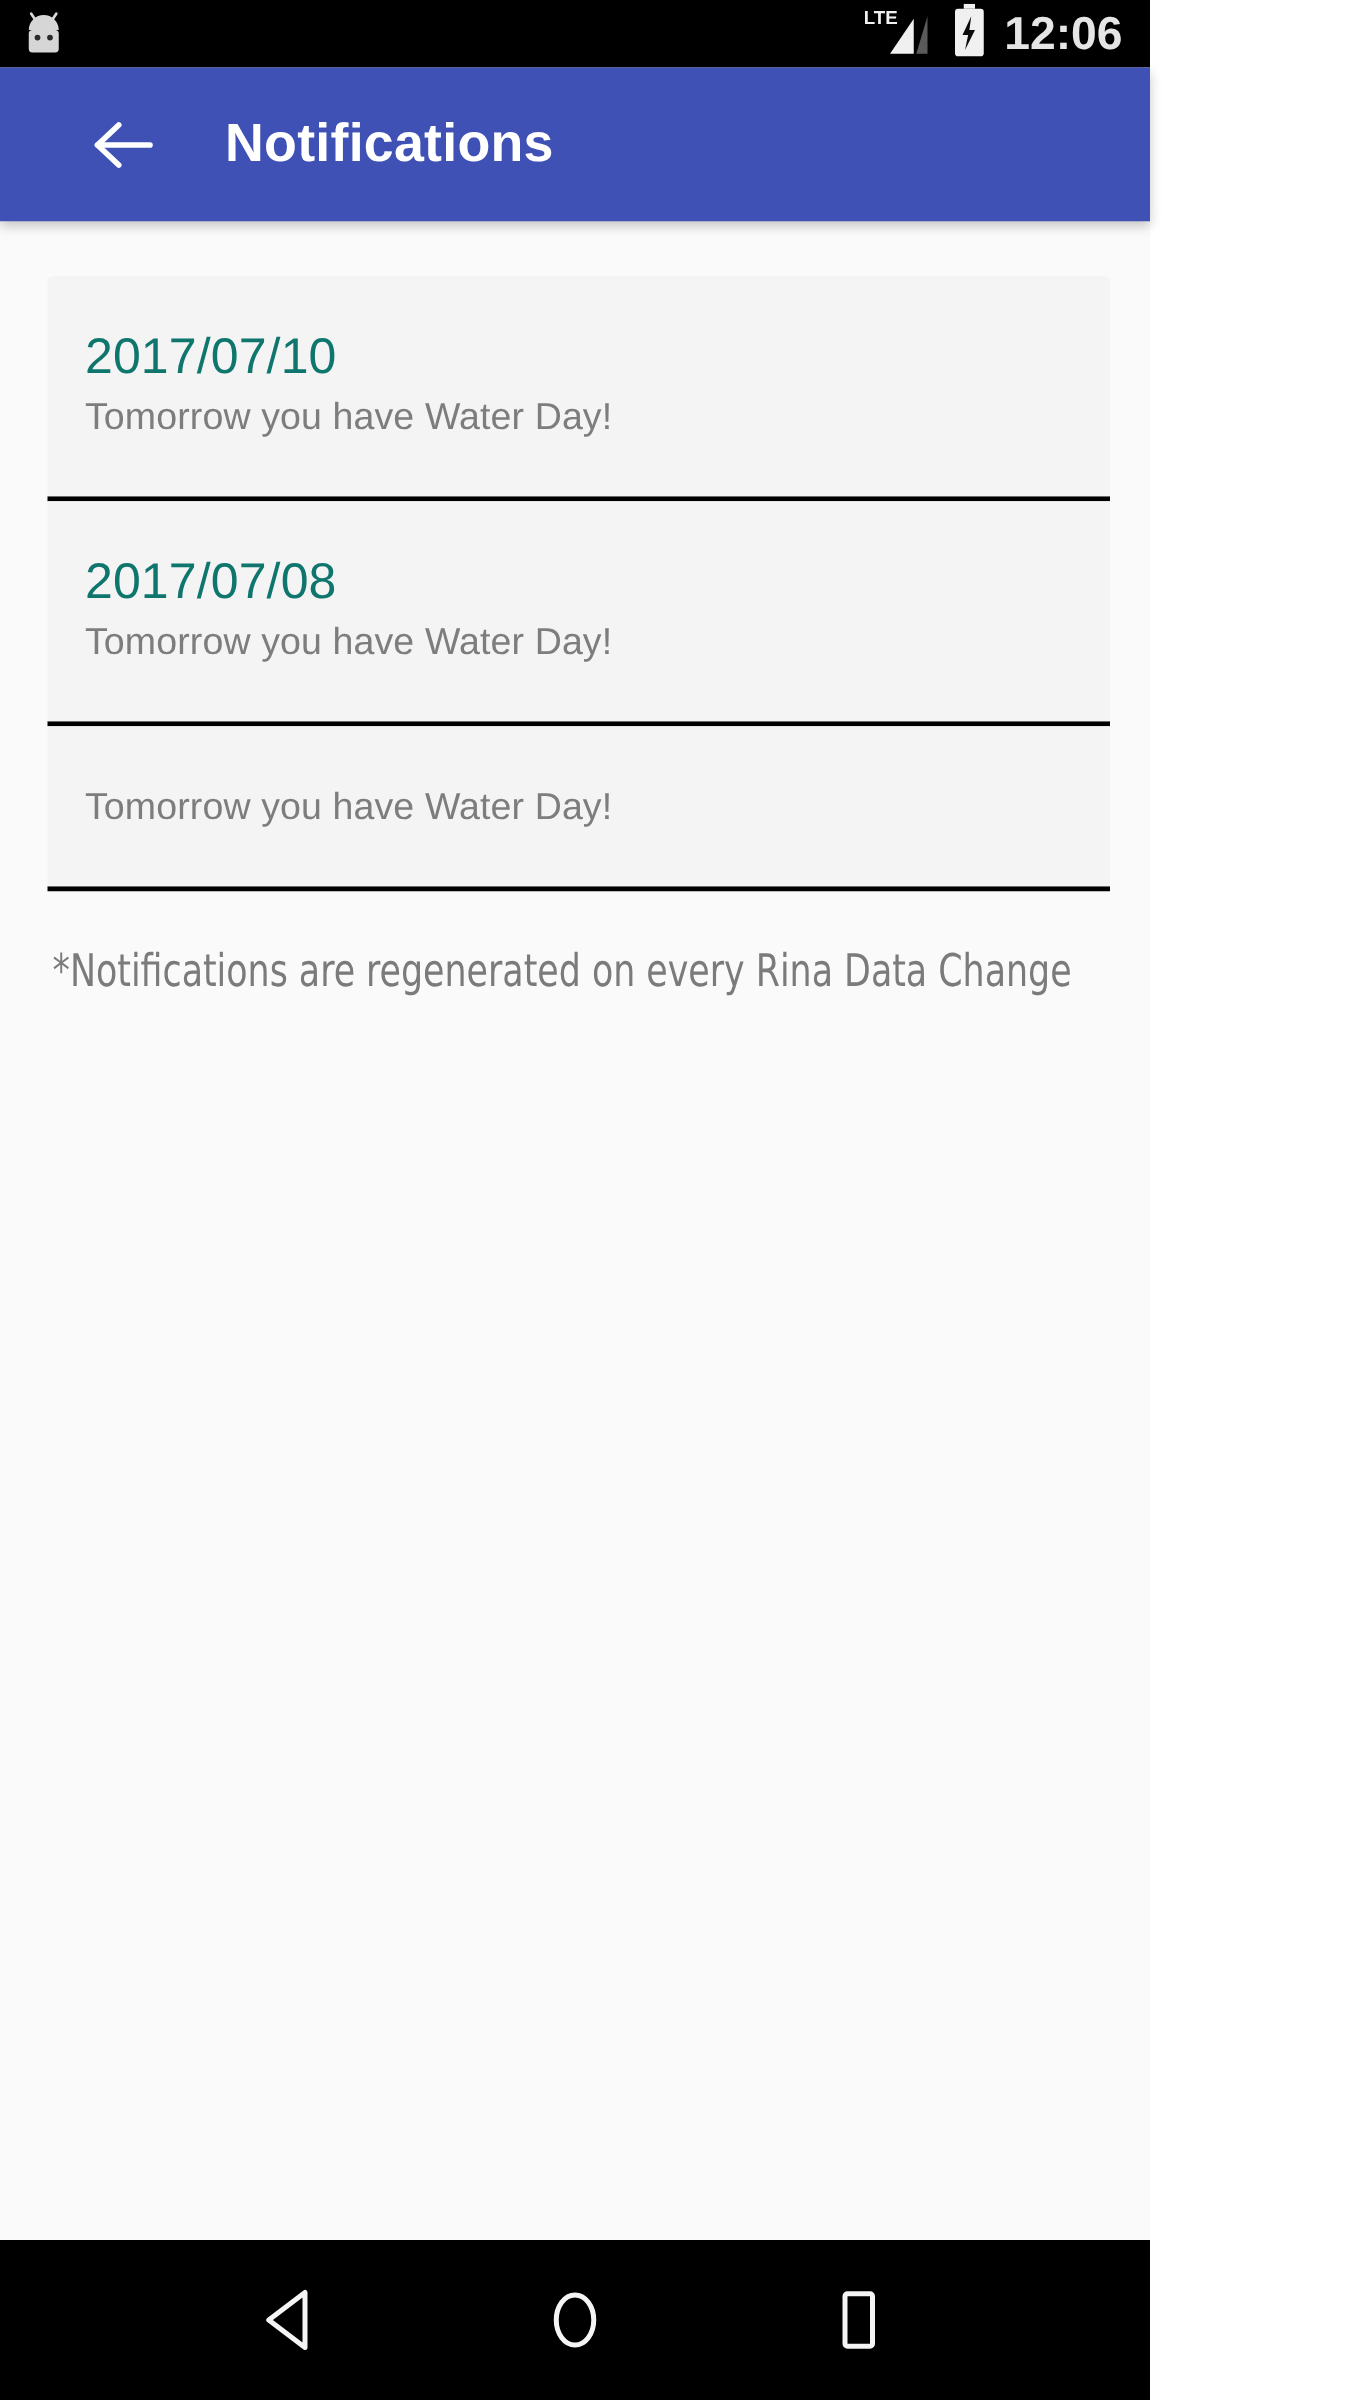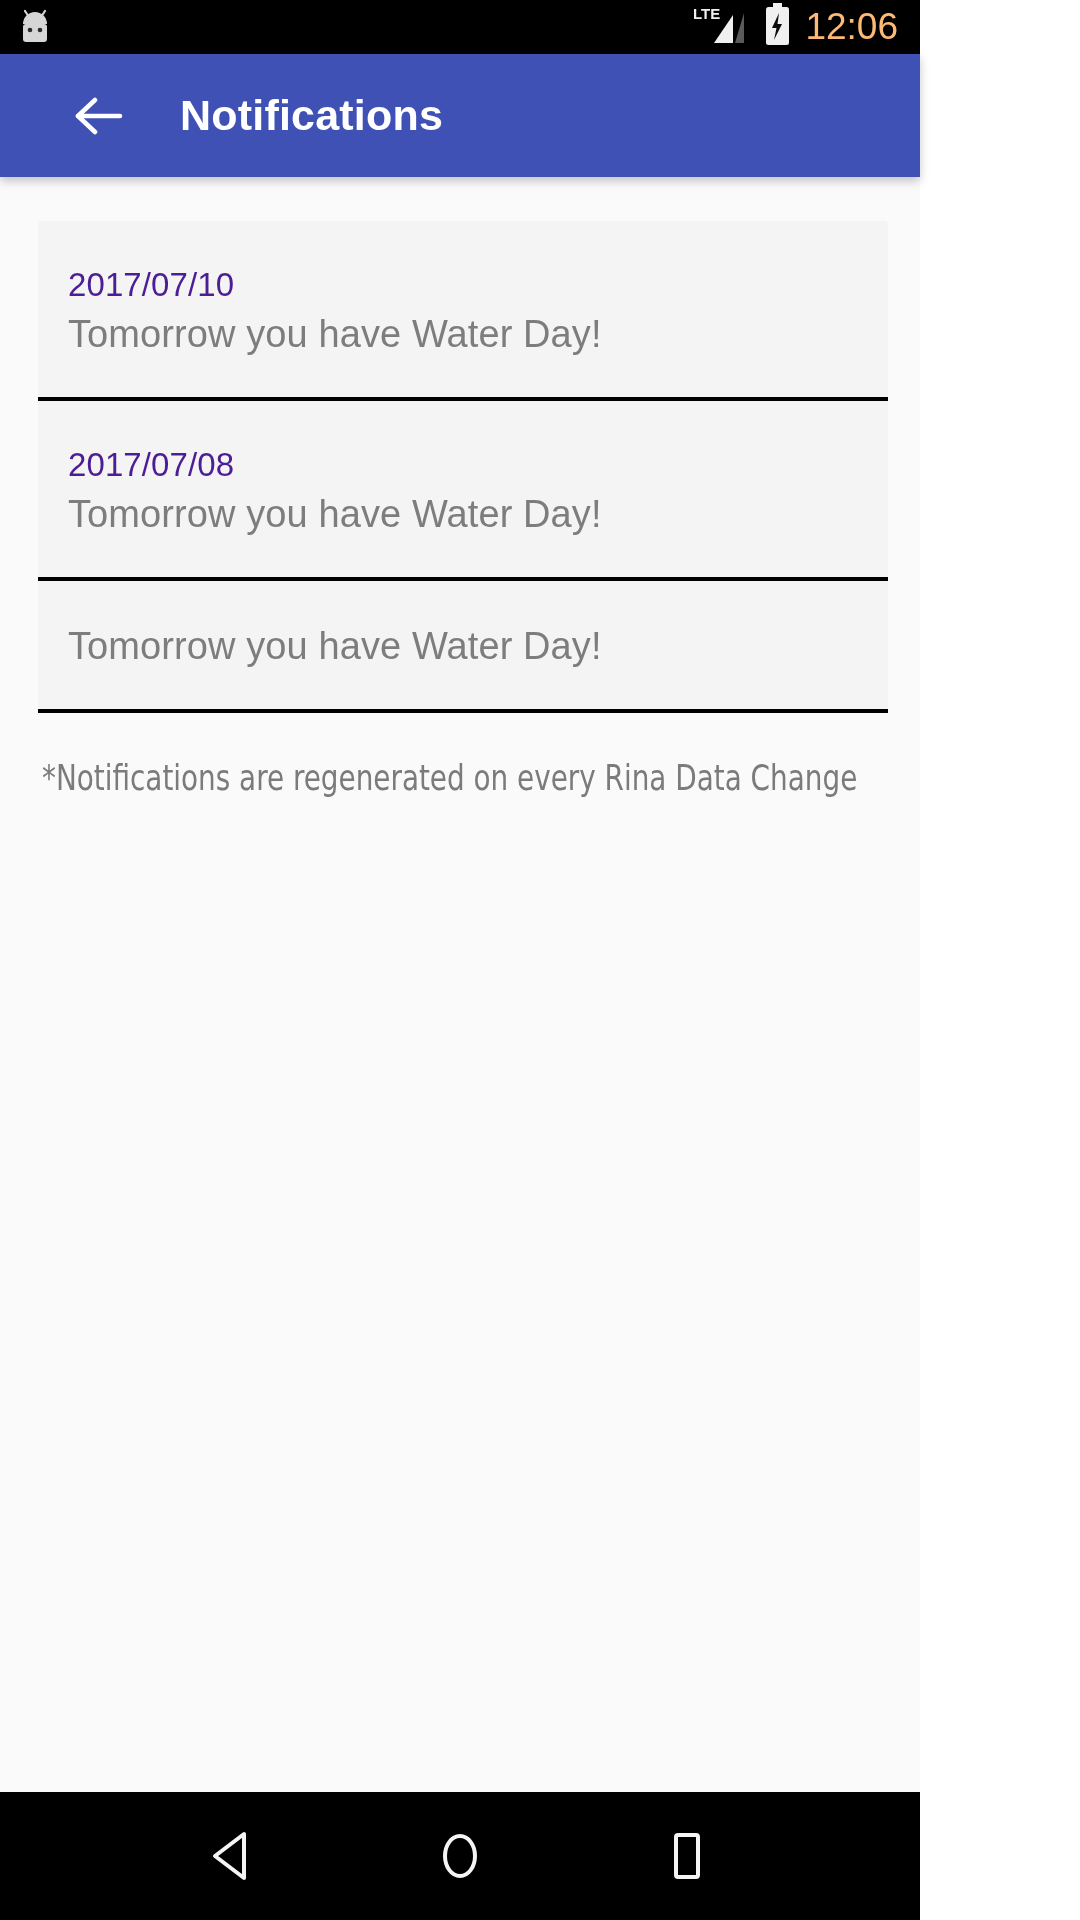--- a/index.html
+++ b/index.html
@@ -45,26 +45,26 @@
   }
   .status-spacer { flex: 1 1 auto; }
   .status-right {
     display: flex;
     align-items: center;
     gap: 14px;
   }
   .signal-icon { display: block; }
   .battery-icon { display: block; }
   .clock {
-    color: #fdba74;
+    color: #e5e5e5;
     font-size: 37px;
     line-height: 37px;
     letter-spacing: 0px;
     font-family: "Liberation Sans", sans-serif;
-    font-weight: 400;
+    font-weight: 700;
     position: relative;
     top: -1px;
   }
 
   
   .app-bar {
     height: 123px;
     background: #3f51b5;
     display: flex;
     align-items: center;
@@ -112,29 +112,29 @@
   .notif-item:first-child {
     border-top-left-radius: 4px;
     border-top-right-radius: 4px;
   }
   .notif-divider {
     height: 4px;
     background: #000000;
     width: 100%;
   }
   .notif-date {
-    color: #4c1d95;
-    font-size: 33px;
+    color: #0f766e;
+    font-size: 40px;
     line-height: 48px;
     padding-left: 30px;
     letter-spacing: 0.1px;
   }
   .notif-message {
     color: #7d7d7d;
-    font-size: 38px;
+    font-size: 30px;
     line-height: 50px;
     padding-left: 30px;
     letter-spacing: 0.1px;
   }
 
   .footnote {
     margin: 44px 0 0 42px;
     color: #7b7b7b;
     font-size: 36px;
     line-height: 42px;

